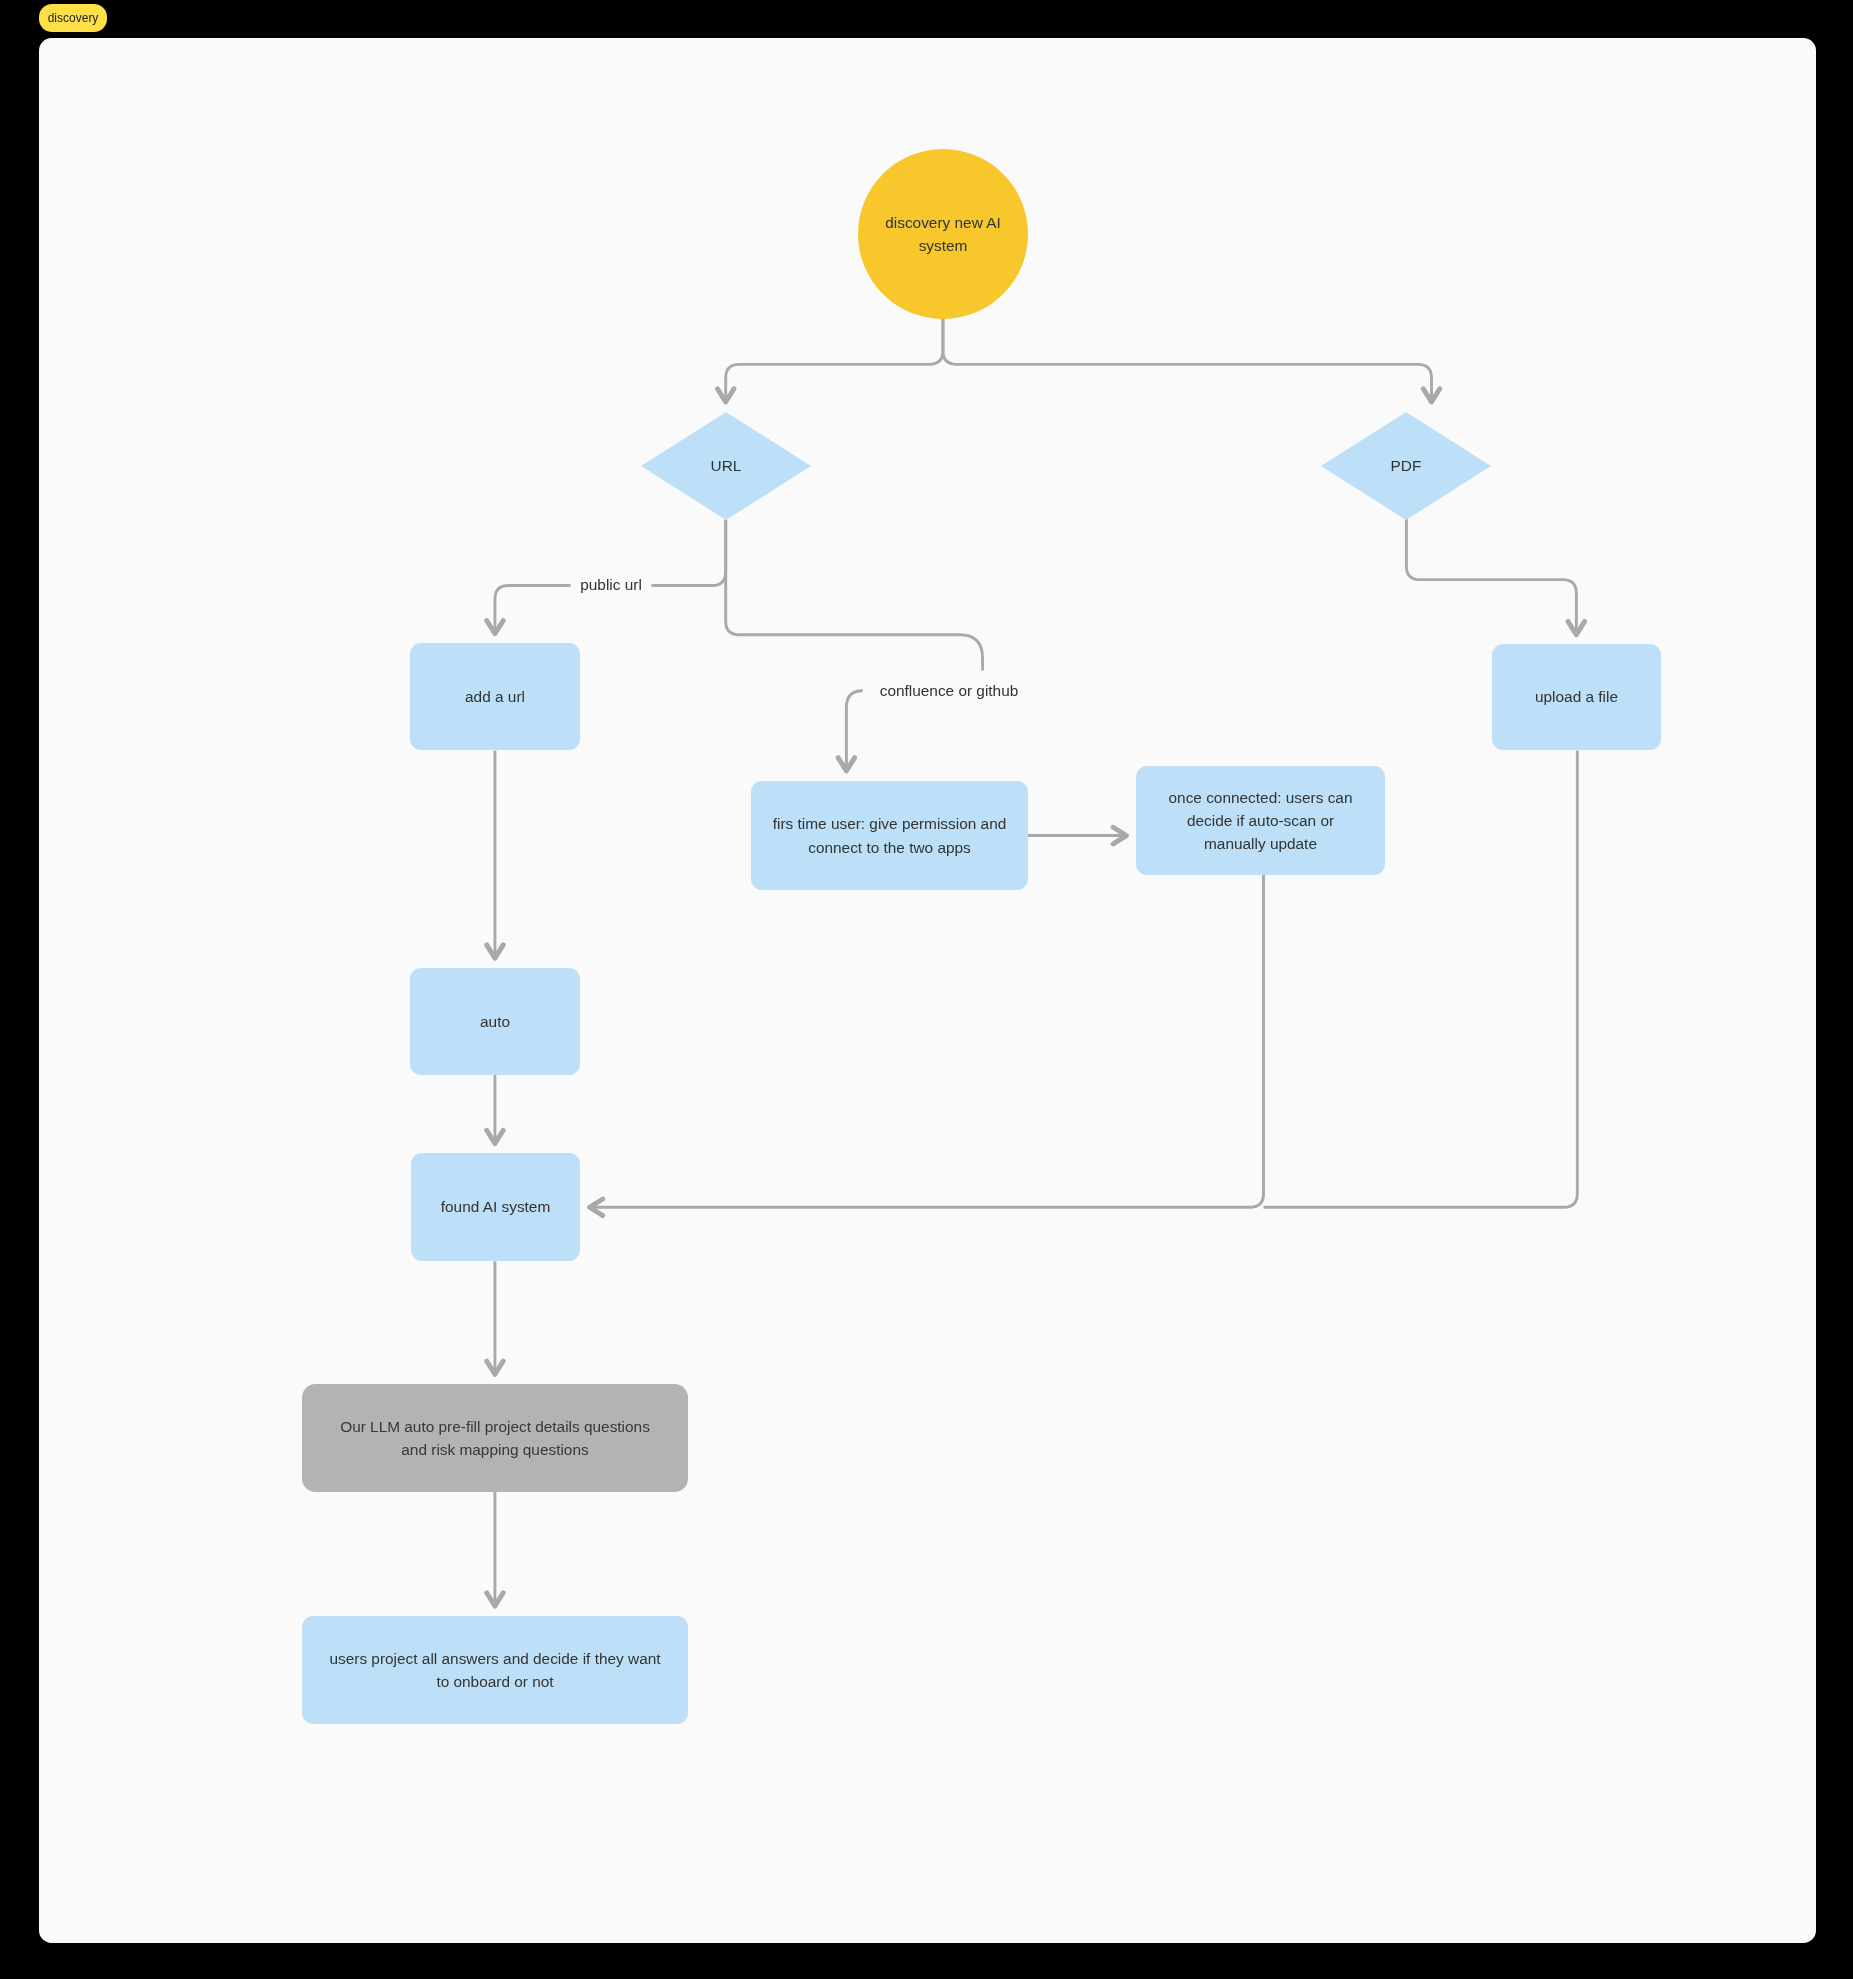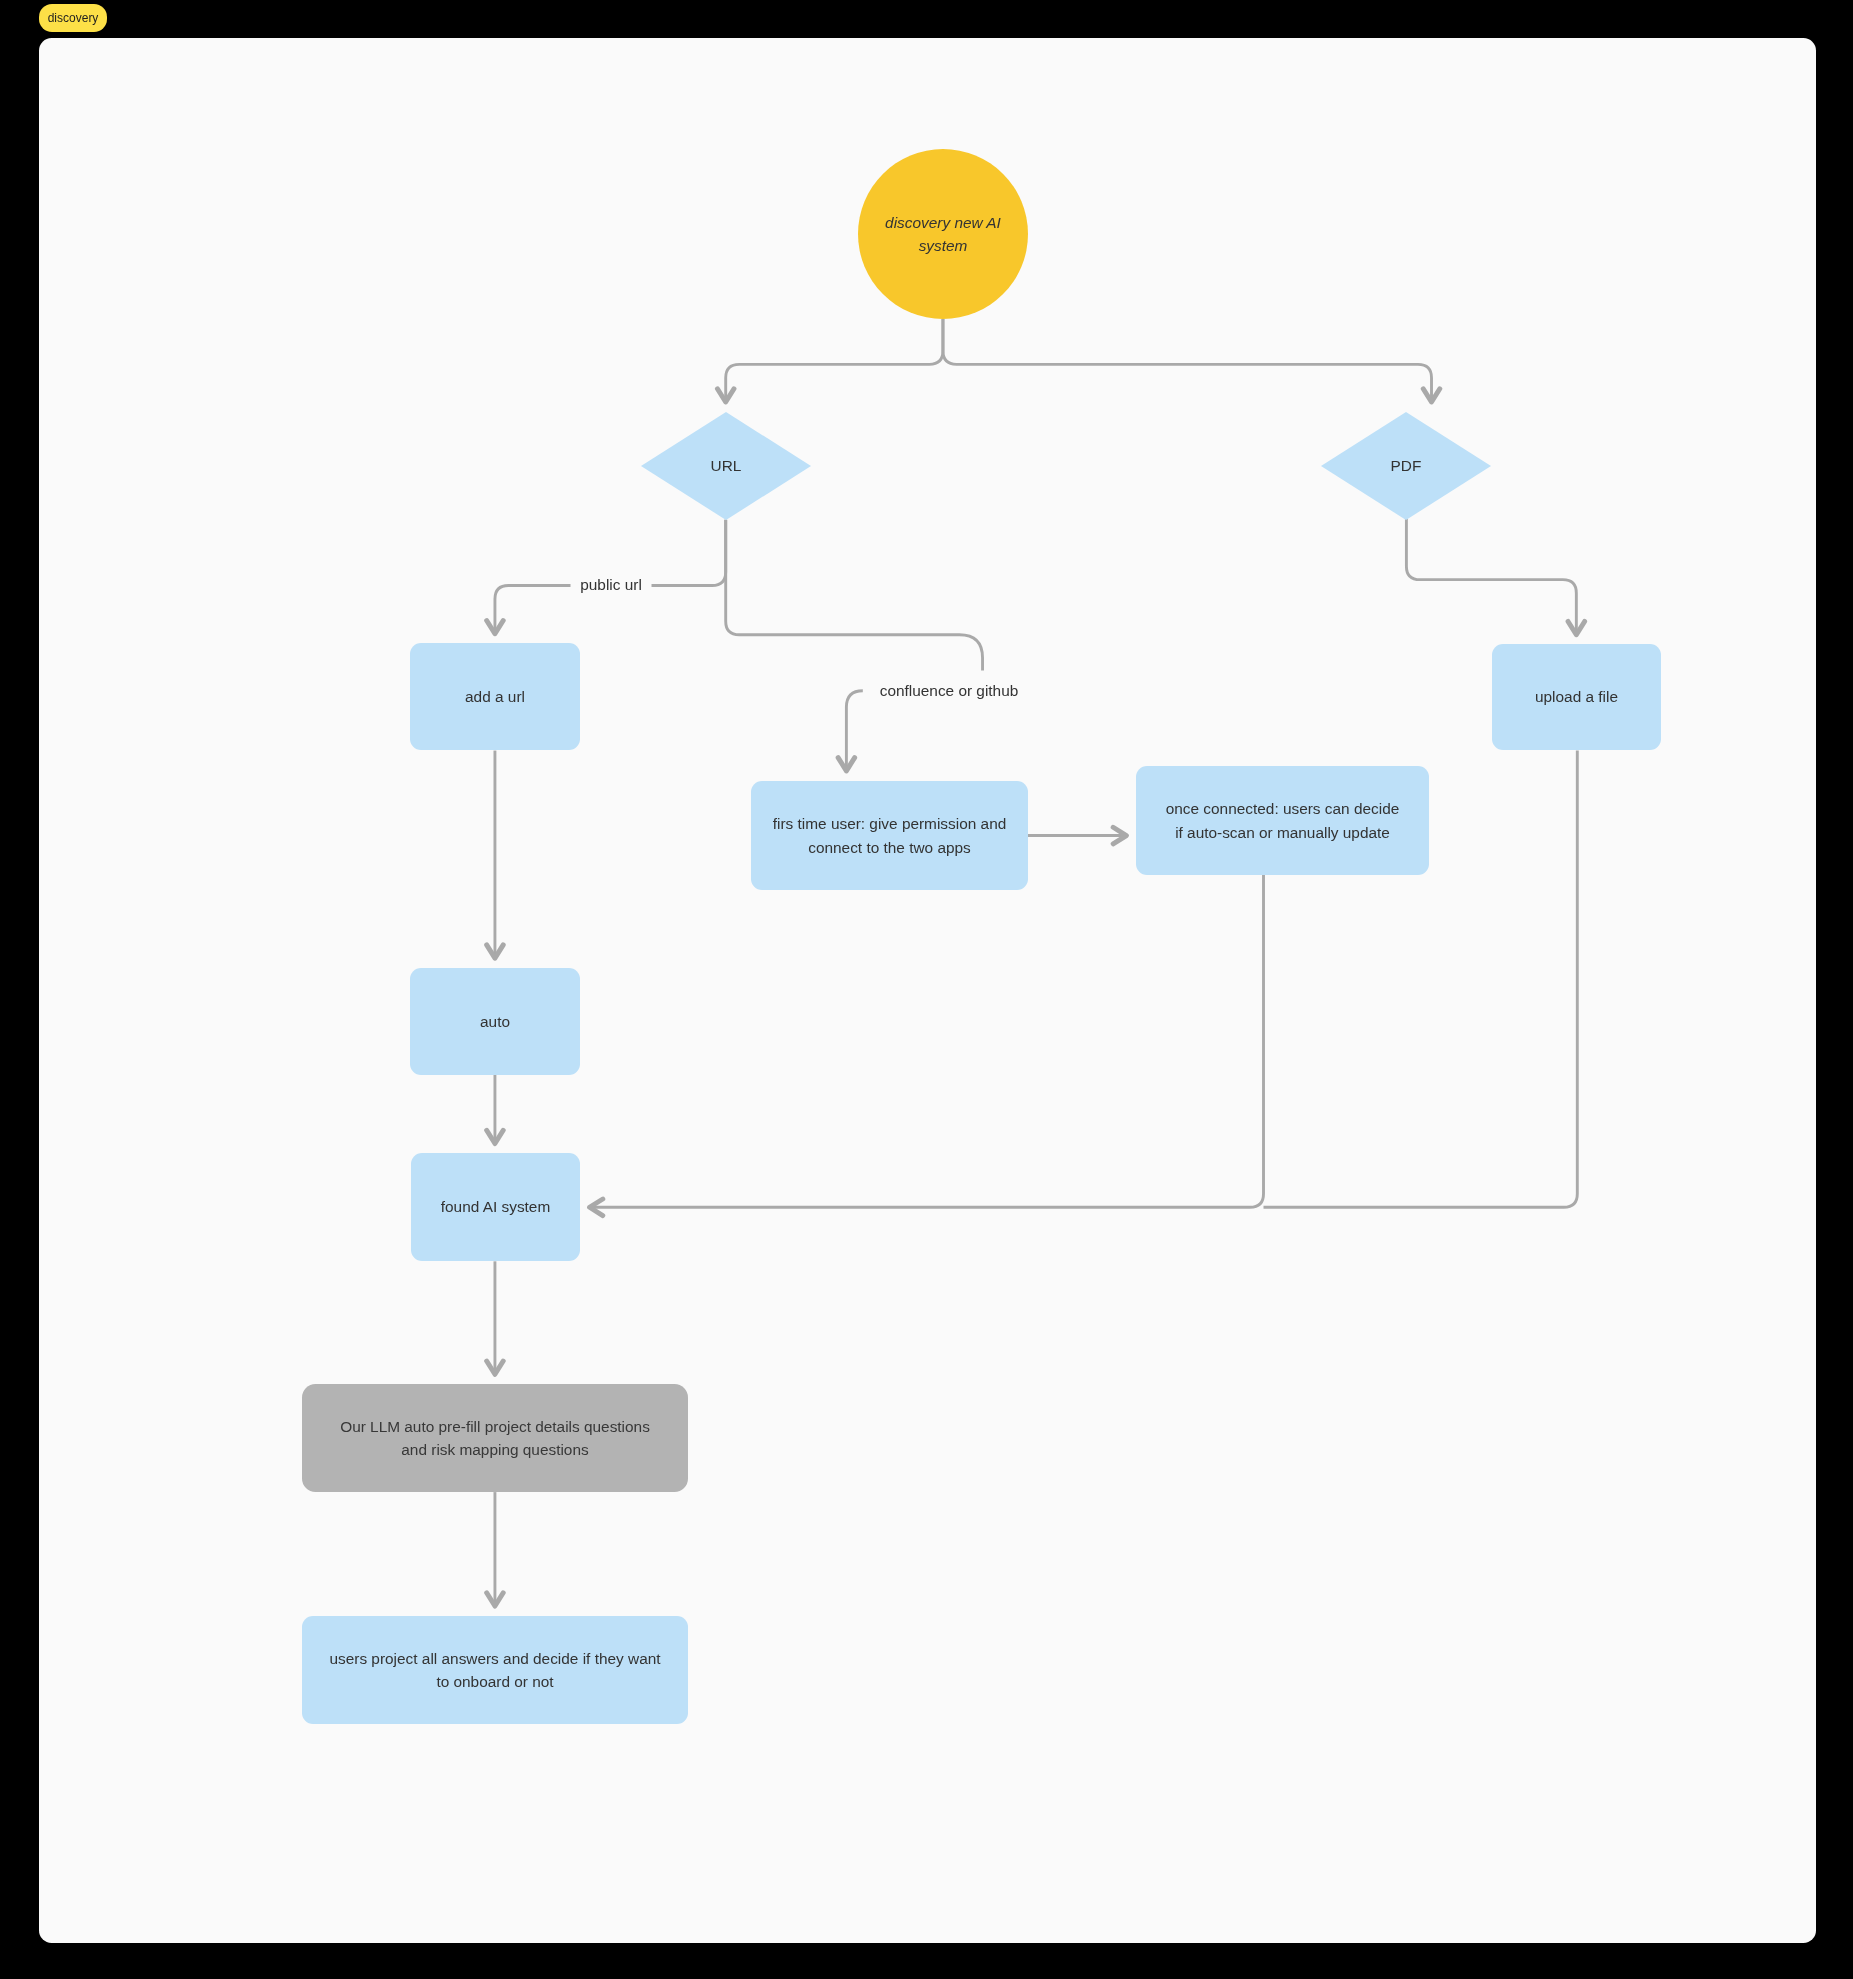--- a/index.html
+++ b/index.html
@@ -62,21 +62,21 @@
     <path d="M1024,826 H1126" marker-end="url(#arrow)"></path>
     <path d="M1416,498 V547 Q1416,561 1430,561 H1578 Q1592,561 1592,575 V618" marker-end="url(#arrow)"></path>
     <path d="M1593,738 V1197 Q1593,1211 1579,1211 H1268"></path>
     <path d="M1268,867 V1197 Q1268,1211 1254,1211 H570" marker-end="url(#arrow)"></path>
     <path d="M472,738 V953" marker-end="url(#arrow)"></path>
     <path d="M472,1074 V1145" marker-end="url(#arrow)"></path>
     <path d="M472,1267 V1384" marker-end="url(#arrow)"></path>
     <path d="M472,1506 V1624" marker-end="url(#arrow)"></path>
   </svg>
 
-  <div class="node circle" style="left:819px;top:111px;width:170px;height:170px;padding:0 25px;font-style:italic;">
+  <div class="node circle" style="left:819px;top:111px;width:170px;height:170px;padding:0 25px;">
     <span>discovery new AI system</span>
   </div>
 
   <div class="node diamond" style="left:602px;top:374px;width:170px;height:108px;">
     <span>URL</span>
   </div>
 
   <div class="node diamond" style="left:1282px;top:374px;width:170px;height:108px;">
     <span>PDF</span>
   </div>
@@ -86,21 +86,21 @@
   </div>
 
   <div class="node rect" style="left:1453px;top:606px;width:169px;height:106px;">
     <span>upload a file</span>
   </div>
 
   <div class="node rect" style="left:712px;top:743px;width:277px;height:109px;">
     <span>firs time user: give permission and connect to the two apps</span>
   </div>
 
-  <div class="node rect" style="left:1097px;top:728px;width:293px;height:109px;padding:27px 25px;">
+  <div class="node rect" style="left:1097px;top:728px;width:249px;height:109px;padding:27px 25px;">
     <span>once connected: users can decide if auto-scan or manually update</span>
   </div>
 
   <div class="node rect" style="left:371px;top:930px;width:170px;height:107px;">
     <span>auto</span>
   </div>
 
   <div class="node rect" style="left:372px;top:1115px;width:169px;height:108px;">
     <span>found AI system</span>
   </div>

